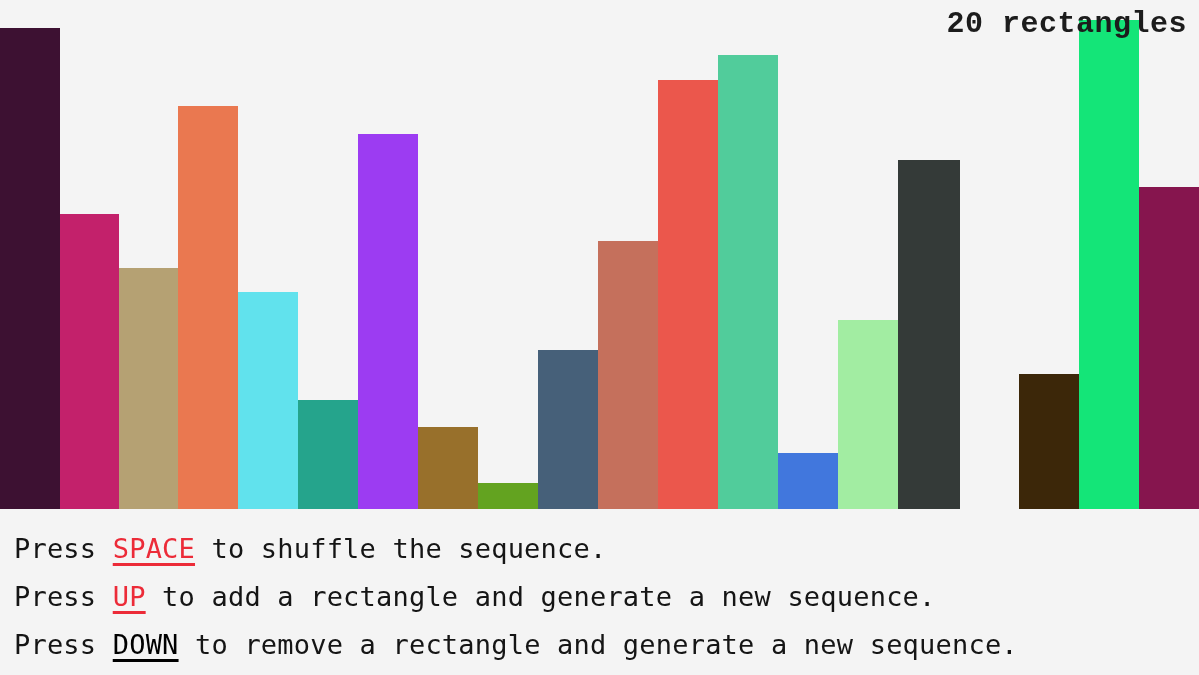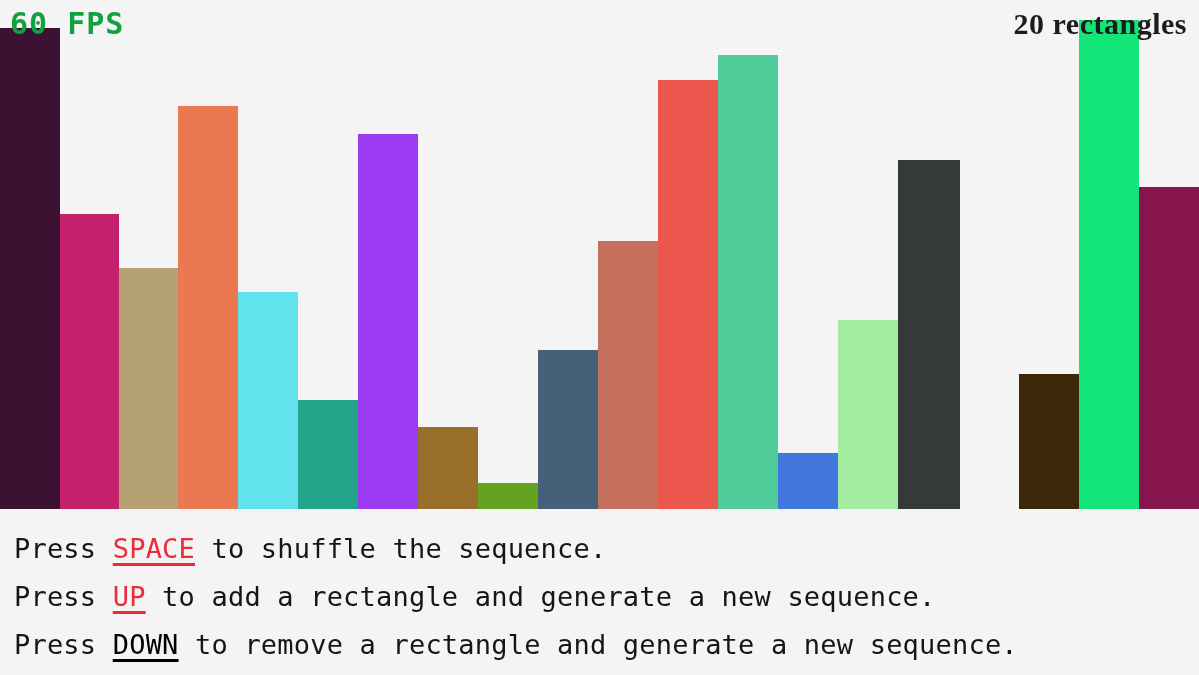--- a/index.html
+++ b/index.html
@@ -48,21 +48,21 @@
     letter-spacing: 1px;
     color: #12a13f;
     z-index: 20;
     white-space: nowrap;
     line-height: 1;
   }
   #rect-count {
     position: absolute;
     right: 12px;
     top: 9px;
-    font-family: Liberation Serif, serif;
+    font-family: Liberation Mono, monospace;
     font-size: 30px;
     font-weight: bold;
     letter-spacing: 0.5px;
     color: #1c1c1c;
     z-index: 20;
     white-space: nowrap;
     line-height: 1;
   }
 
   
@@ -111,21 +111,20 @@
       <div class="bar" style="left: 658px; width: 60px; height: 429px; background: rgb(235, 87, 76);"></div>
       <div class="bar" style="left: 718px; width: 60px; height: 454px; background: rgb(81, 204, 155);"></div>
       <div class="bar" style="left: 778px; width: 60px; height: 56px; background: rgb(65, 119, 221);"></div>
       <div class="bar" style="left: 838px; width: 60px; height: 189px; background: rgb(162, 237, 162);"></div>
       <div class="bar" style="left: 898px; width: 62px; height: 349px; background: rgb(52, 58, 56);"></div>
       <div class="bar" style="left: 1019px; width: 60px; height: 135px; background: rgb(60, 39, 9);"></div>
       <div class="bar" style="left: 1079px; width: 60px; height: 489px; background: rgb(20, 229, 120);"></div>
       <div class="bar" style="left: 1139px; width: 60px; height: 322px; background: rgb(134, 21, 78);"></div>
     </div>
 
-  <div id="fps-counter" style="color: rgb(18, 161, 63);">60 FPS</div>
   <div id="rect-count" style="color: rgb(28, 28, 28);">20 rectangles</div>
 
   <div id="instructions">
       <div class="instruction-line"><span>Press </span><span class="key" style="color: rgb(236, 43, 56);">SPACE</span><span> to shuffle the sequence.</span></div>
       <div class="instruction-line"><span>Press </span><span class="key" style="color: rgb(236, 43, 56); text-align: right;">UP</span><span> to add a rectangle and generate a new sequence.</span></div>
       <div class="instruction-line"><span>Press </span><span class="key" style="color: #000000;">DOWN</span><span> to remove a rectangle and generate a new sequence.</span></div>
     </div>
 
 </div>
 

